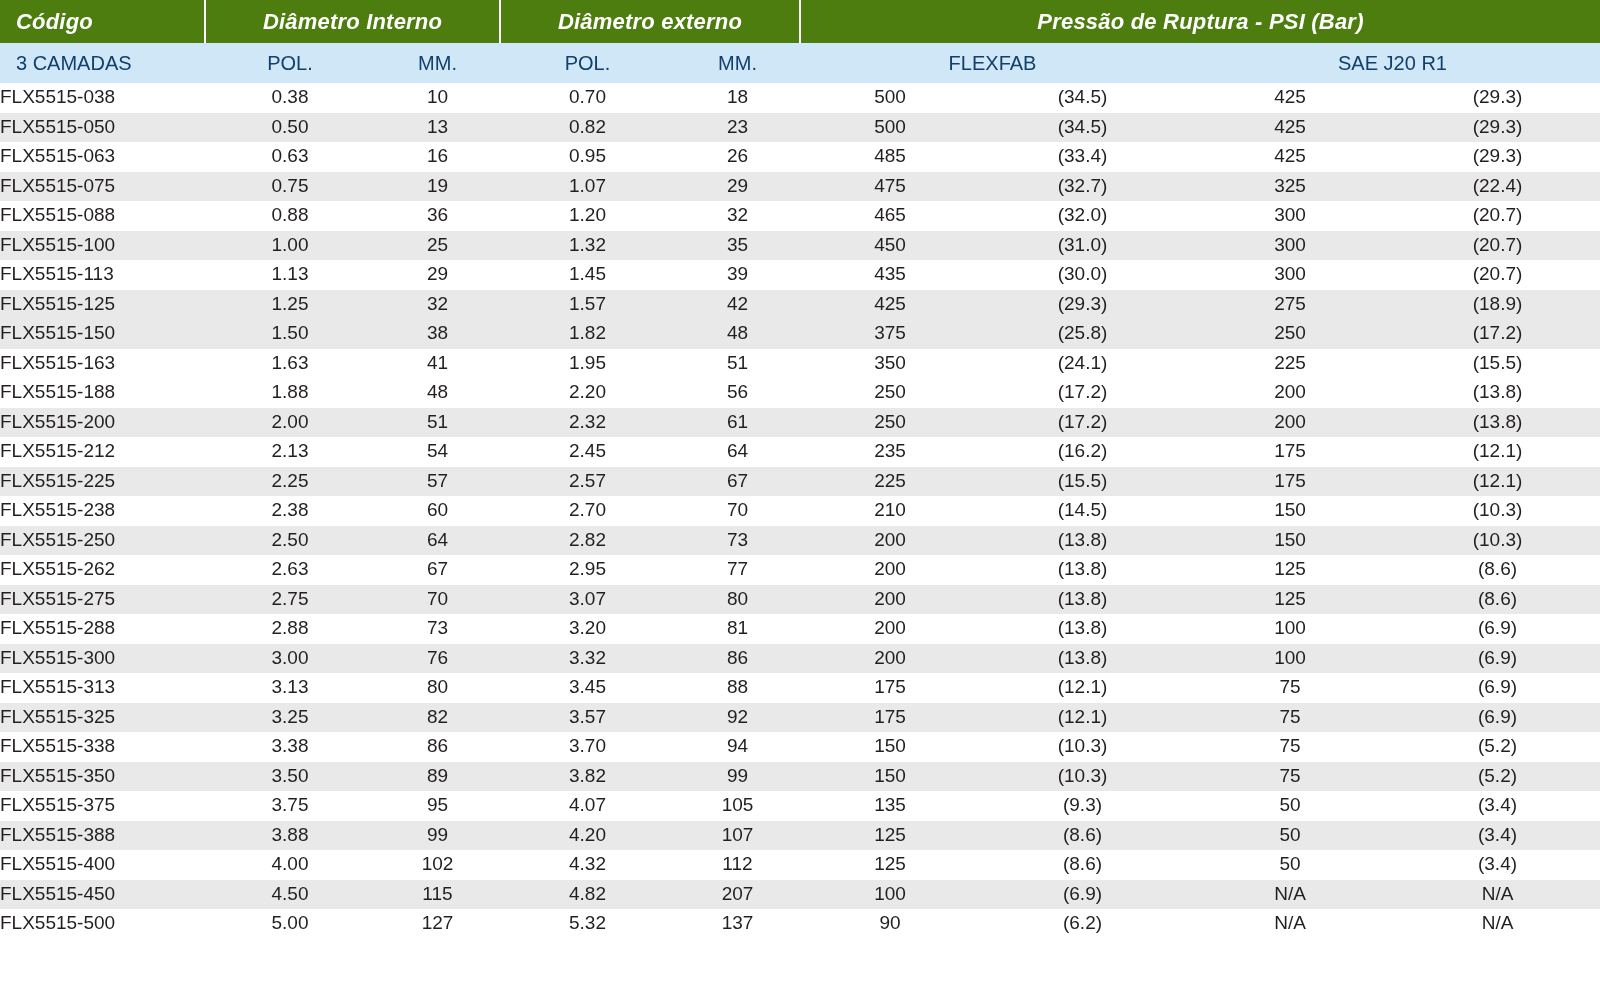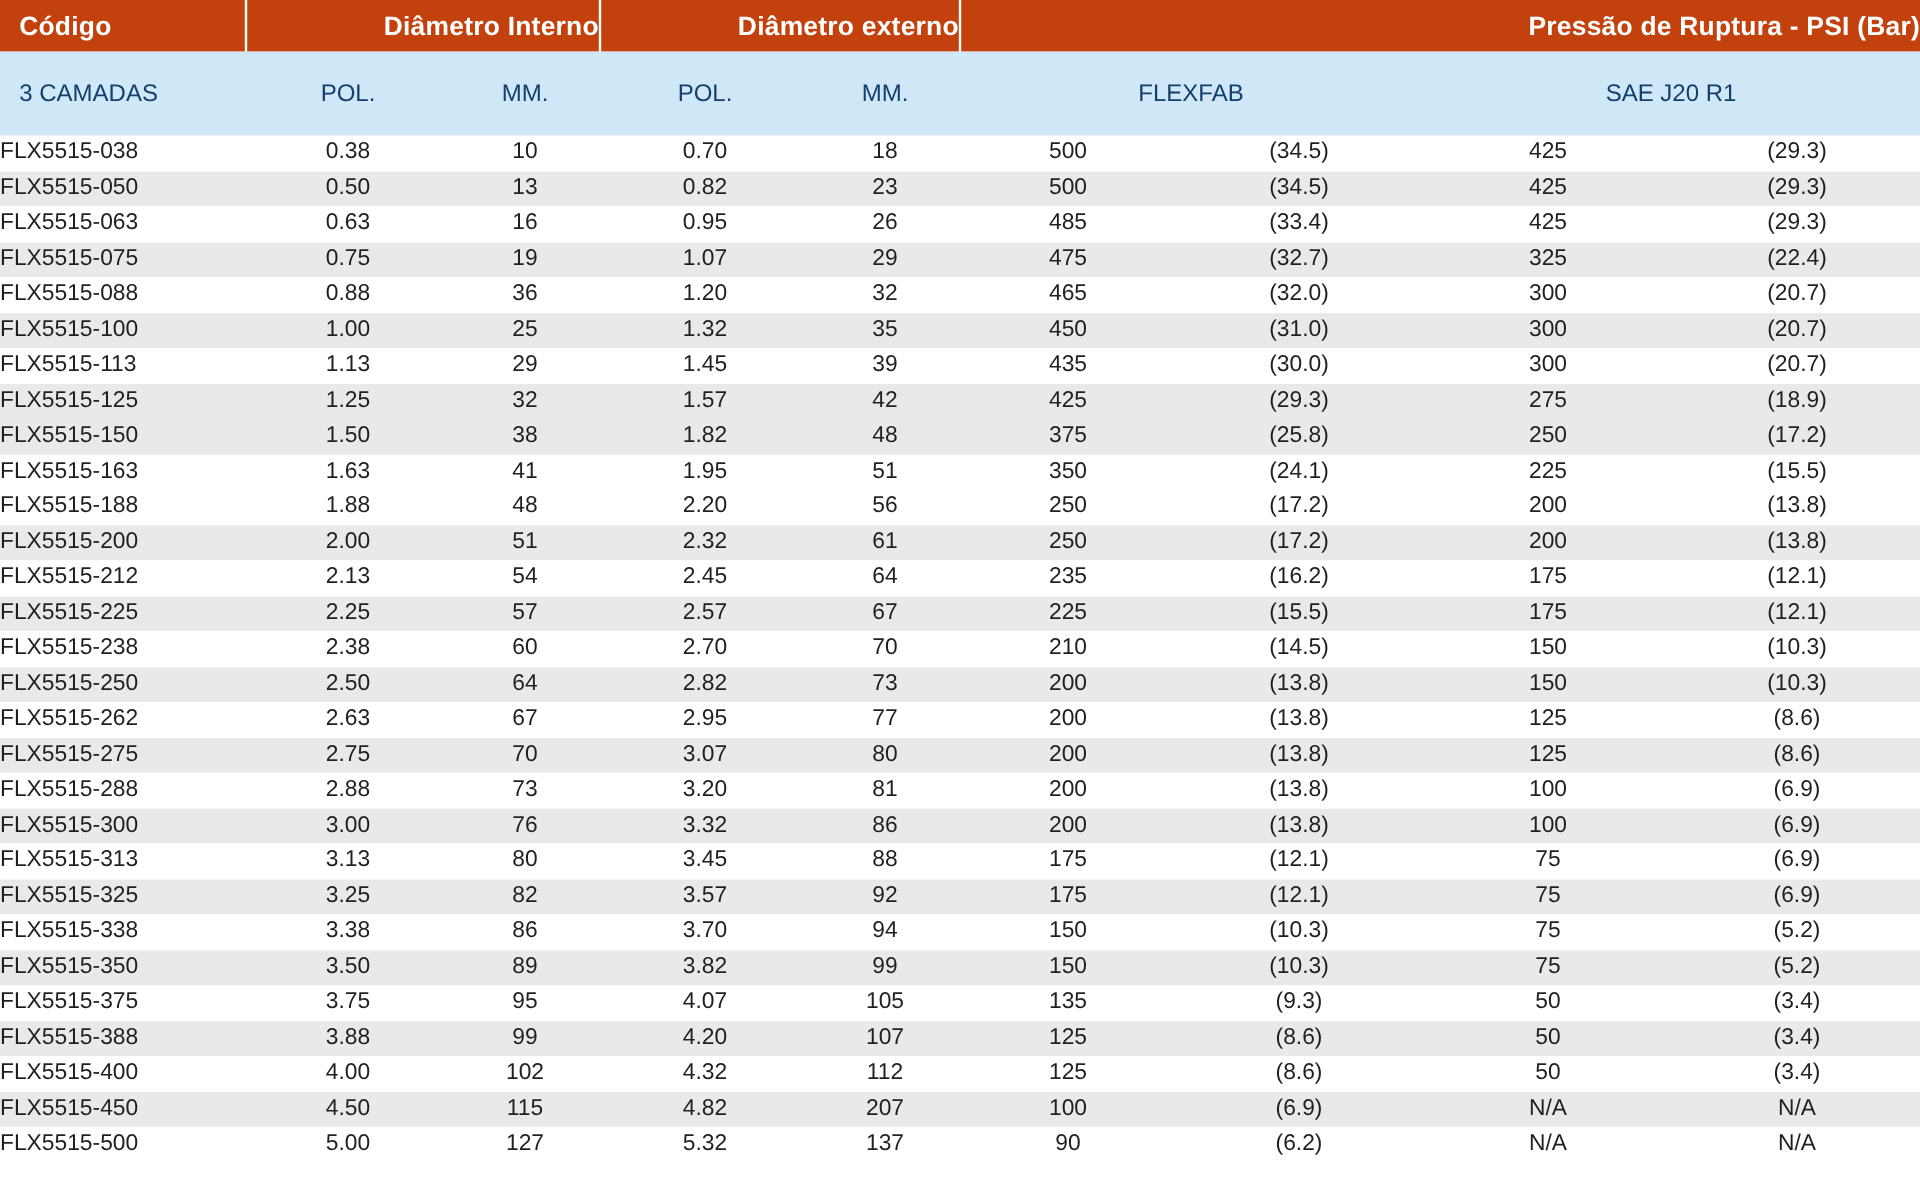--- a/index.html
+++ b/index.html
@@ -24,47 +24,47 @@
   .spec-table col.c-idmm   { width: 125px; }
   .spec-table col.c-odpol  { width: 175px; }
   .spec-table col.c-odmm   { width: 125px; }
   .spec-table col.c-fpsi   { width: 180px; }
   .spec-table col.c-fbar   { width: 205px; }
   .spec-table col.c-spsi   { width: 210px; }
   .spec-table col.c-sbar   { width: 205px; }
 
   
   thead tr.head-main th {
-    background: #c2410c;
+    background: #4d7c0f;
     color: #ffffff;
     font-size: 22px;
     font-weight: bold;
     height: 43px;
     padding: 0;
     text-align: center;
     vertical-align: middle;
     letter-spacing: 0.2px;
+    font-style: italic;
   }
   thead tr.head-main th.h-code {
     text-align: left;
     padding-left: 16px;
   }
   thead tr.head-main th.sep {
     border-left: 2px solid #ffffff;
-    text-align: right;
   }
 
   
   thead tr.head-sub th {
     background: #cfe7f7;
     color: #123f6b;
     font-size: 20px;
     font-weight: normal;
     height: 40px;
-    padding: 15px;
+    padding: 0;
     text-align: center;
     vertical-align: middle;
   }
   thead tr.head-sub th.h-code {
     text-align: left;
     padding-left: 16px;
     font-weight: normal;
   }
 
   

